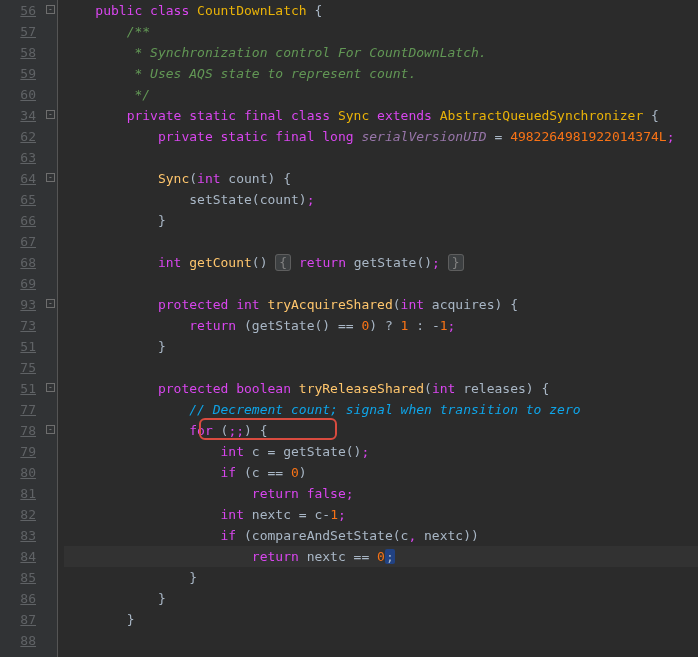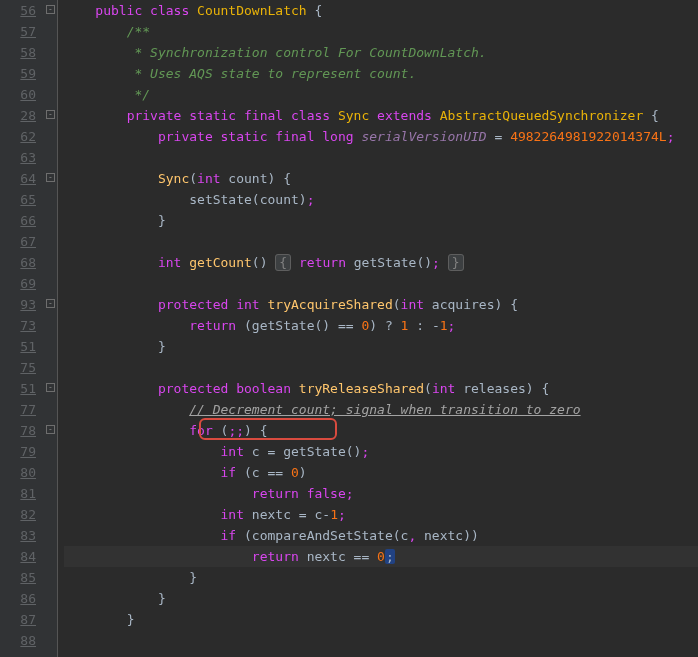--- a/index.html
+++ b/index.html
@@ -47,21 +47,21 @@
     }
     .code {
       padding-left: 6px;
       white-space: pre;
       flex: 1;
     }
     .code-line { height: 21px; position: relative; }
     .kw { color: #d946ef; }
     .cls { color: #eab308; }
     .method { color: #ffc66d; }
-    .comment { color: #a3a3a3; font-style: italic; text-decoration: underline; }
+    .comment { color: #0ea5e9; font-style: italic; }
     .doccomment { color: #629755; font-style: italic; }
     .num { color: #f97316; text-align: right; }
     .field { color: #9876aa; font-style: italic; }
     .brace-fold {
       background: #3c3f41;
       border: 1px solid #5e5e5e;
       border-radius: 3px;
       padding: 0 3px;
       color: #808080;
     }
@@ -80,21 +80,21 @@
   </style>
 </head>
 <body>
 
 <div class="gutter" id="gutter">
     <div class="gutter-line">56</div>
     <div class="gutter-line">57</div>
     <div class="gutter-line">58</div>
     <div class="gutter-line">59</div>
     <div class="gutter-line">60</div>
-    <div class="gutter-line">28</div>
+    <div class="gutter-line">34</div>
     <div class="gutter-line">62</div>
     <div class="gutter-line">63</div>
     <div class="gutter-line">64</div>
     <div class="gutter-line">65</div>
     <div class="gutter-line">66</div>
     <div class="gutter-line">67</div>
     <div class="gutter-line">68</div>
     <div class="gutter-line">69</div>
     <div class="gutter-line" style="position: relative;">93</div>
     <div class="gutter-line">73</div>

